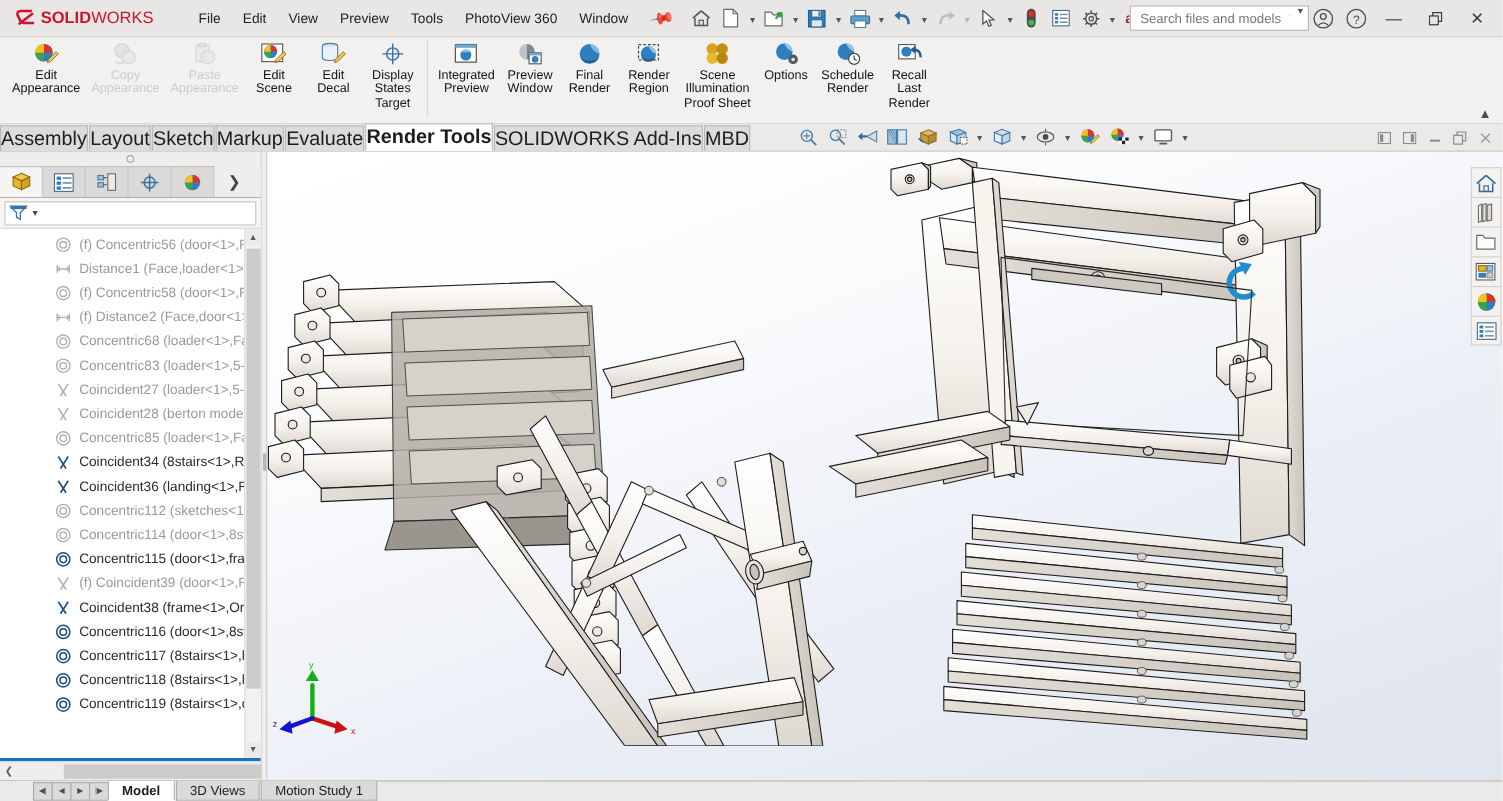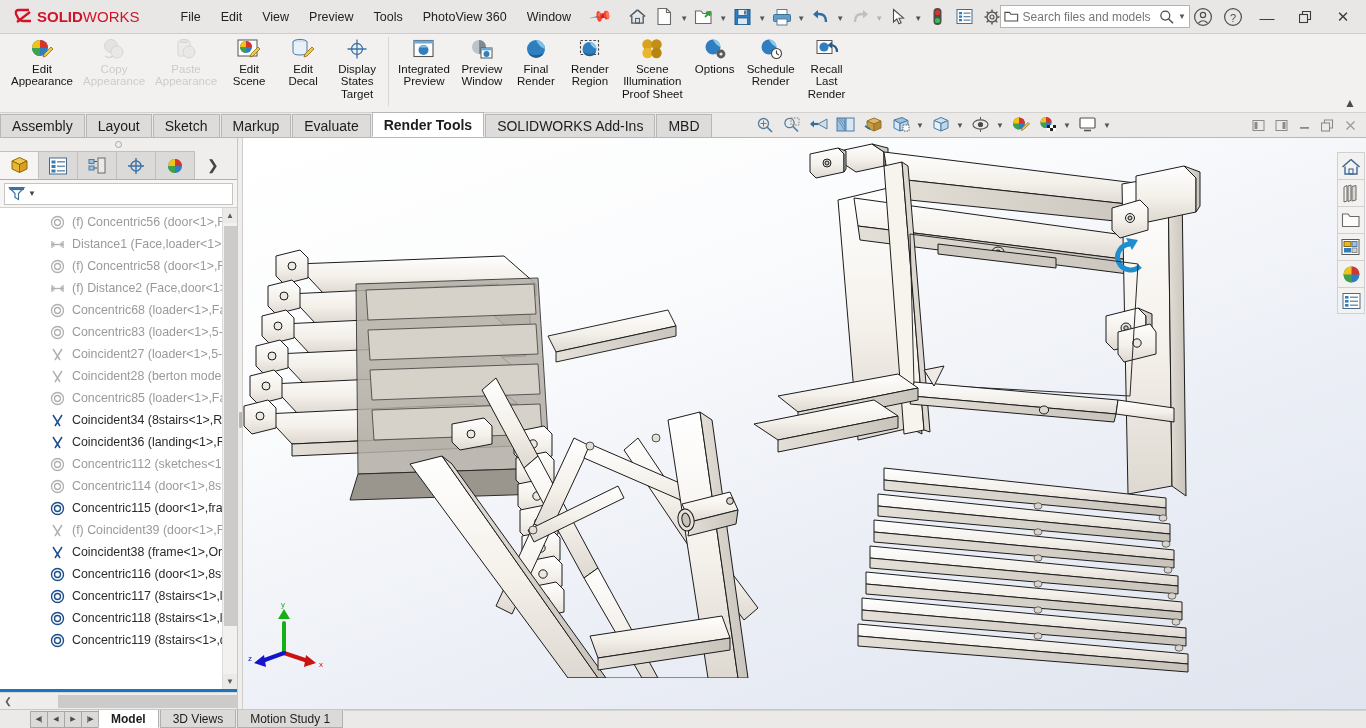--- a/index.html
+++ b/index.html
@@ -21,22 +21,22 @@
   .logo { display:flex; align-items:center; padding:0 6px 0 14px; }
   .logo .solid { color:#d1132a; font-weight:bold; font-size:15px; letter-spacing:0px; margin-left:3px;text-align:center;}
   .logo .works { color:#d1132a; font-weight:normal; font-size:15px;text-align:center; }
   .menubar { display:flex; align-items:center; margin-left:26px; gap:2px;}
   .menubar .mi { padding:4px 9px; font-size:12.5px; color:#222; cursor:default; border-radius:2px;}
   .pin { margin-left:10px; color:#6d6d6d; font-size:15px; transform:rotate(35deg); }
   .qat { display:flex; align-items:center; margin-left:14px; gap:1px;}
   .qicon { width:26px; height:26px; display:flex; align-items:center; justify-content:center; border-radius:2px;}
   .caret { width:11px; height:24px; display:flex; align-items:flex-end; justify-content:center; color:#555; font-size:8px; padding-bottom:6px;}
   .searchbox {
-    position:absolute; right:176px; top:5px; width:190px; height:23px; background:#fff;
-    border:1px solid #b5b3b1; display:flex; align-items:center; padding:0 3px; gap:4px;
+    position:absolute; right:176px; top:5px; width:163px; height:23px; background:#fff;
+    border:1px solid #b5b3b1; display:flex; padding:0 3px; gap:4px;
   }
   .searchbox input { border:0; outline:0; font-size:12px; width:132px; color:#555; font-family:inherit; background:transparent;}
   .win-btns { position:absolute; right:4px; top:0; height:34px; display:flex; align-items:center; }
   .win-btn { width:38px; height:32px; display:flex; align-items:center; justify-content:center; color:#3c3c3c; font-size:15px;}
   .acct { width:30px;height:30px;display:flex;align-items:center;justify-content:center;}
 
   
   .ribbon {
     height:79px; background:#f3f1ef; border-bottom:1px solid #d4d2d0;
     display:flex; align-items:flex-start; padding-left:6px; position:relative; flex:none;
@@ -46,21 +46,21 @@
   .rbtn .ricon { height:24px; display:flex; align-items:center; justify-content:center; margin-bottom:2px;}
   .rbtn .rlbl { font-size:11.5px; line-height:12.4px; text-align:center; color:#141414; max-width:76px;}
   .rbtn.dis .rlbl { color:#8f8f8f; }
   .rsep { width:1px; align-self:stretch; background:#d9d7d5; margin:3px 4px 6px 4px; }
   .ribbon-collapse { position:absolute; right:10px; top:62px; color:#4c4c4c; font-size:12px;}
 
   
   .tabbar { height:25px; background:#eceae8; display:flex; align-items:flex-end; position:relative; flex:none;
             border-bottom:1px solid #b9b7b5;}
   .ctab {
-    height:23px; padding:0 11px; display:flex; align-items:center; font-size:14px;
+    height:23px; padding:0 0; display:flex; align-items:center; font-size:18px;
     background:#dedcda; border:1px solid #b9b7b5; border-bottom:none; margin-right:1px; color:#1d1d1d;
   }
   .ctab.active { background:#fff; font-weight:bold; height:25px; border-bottom:1px solid #fff; }
   .view-tools { display:flex; align-items:center; margin-left:40px; gap:2px; padding-bottom:2px;}
   .vicon { width:25px;height:22px;display:flex;align-items:center;justify-content:center;border-radius:2px;}
   .vcaret { width:11px;height:22px;display:flex;align-items:flex-end;justify-content:center;color:#555;font-size:8px;padding-bottom:5px;}
   .doc-btns { position:absolute; right:6px; bottom:2px; display:flex; align-items:center; gap:3px; }
   .doc-btn { width:20px; height:20px; display:flex; align-items:center; justify-content:center; color:#8a8a8a; font-size:12px;}
 
   

